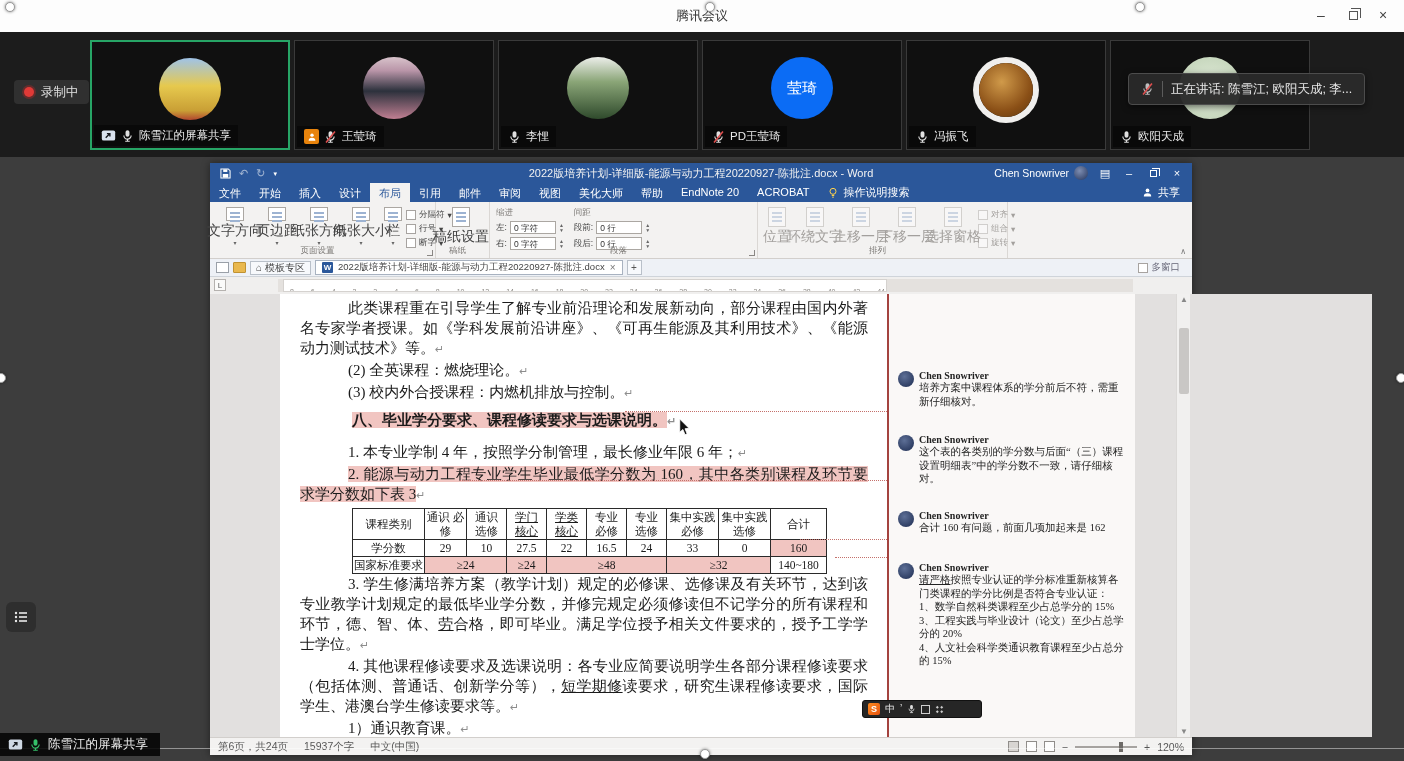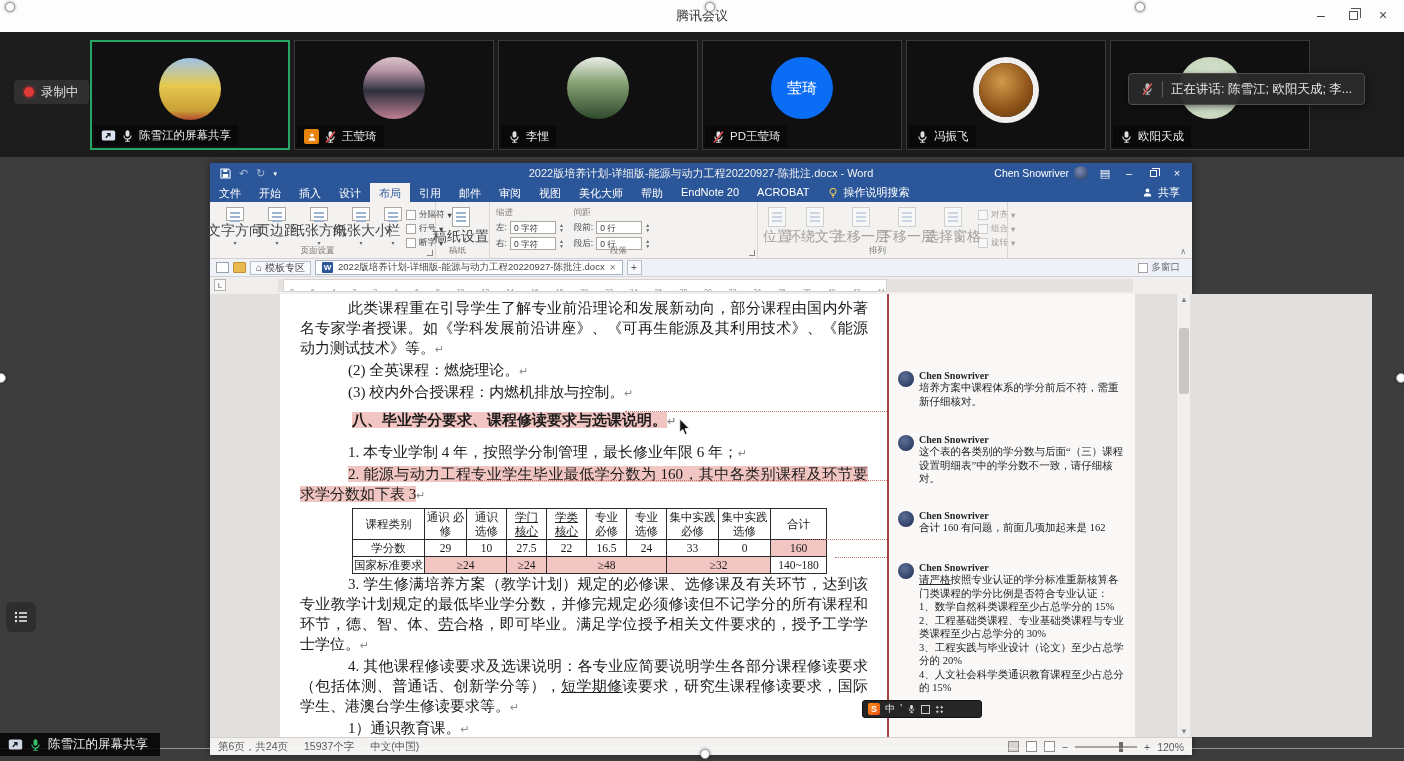--- a/index.html
+++ b/index.html
@@ -588,21 +588,20 @@
             <div class="cname">Chen Snowriver</div>
             <div class="ctext">合计 160 有问题，前面几项加起来是 162</div>
           </span>
         </div>
         <div class="comment" style="top:268px;">
           <span class="cavatar"></span>
           <span class="cbody">
             <div class="cname">Chen Snowriver</div>
             <div class="ctext"><span class="uu">请严格</span><span>按照专业认证的学分标准重新核算各门类课程的学分比例是否符合专业认证：</span></div>
             <div class="ctext">1、数学自然科类课程至少占总学分的 15%</div>
-            <div class="ctext">2、工程基础类课程、专业基础类课程与专业类课程至少占总学分的 30%</div>
             <div class="ctext">3、工程实践与毕业设计（论文）至少占总学分的 20%</div>
             <div class="ctext">4、人文社会科学类通识教育课程至少占总分的 15%</div>
           </span>
         </div>
 
         <svg class="cursorsvg">
             <use href="#i-cursor"></use>
           </svg>
 
         <div class="scrollv">

